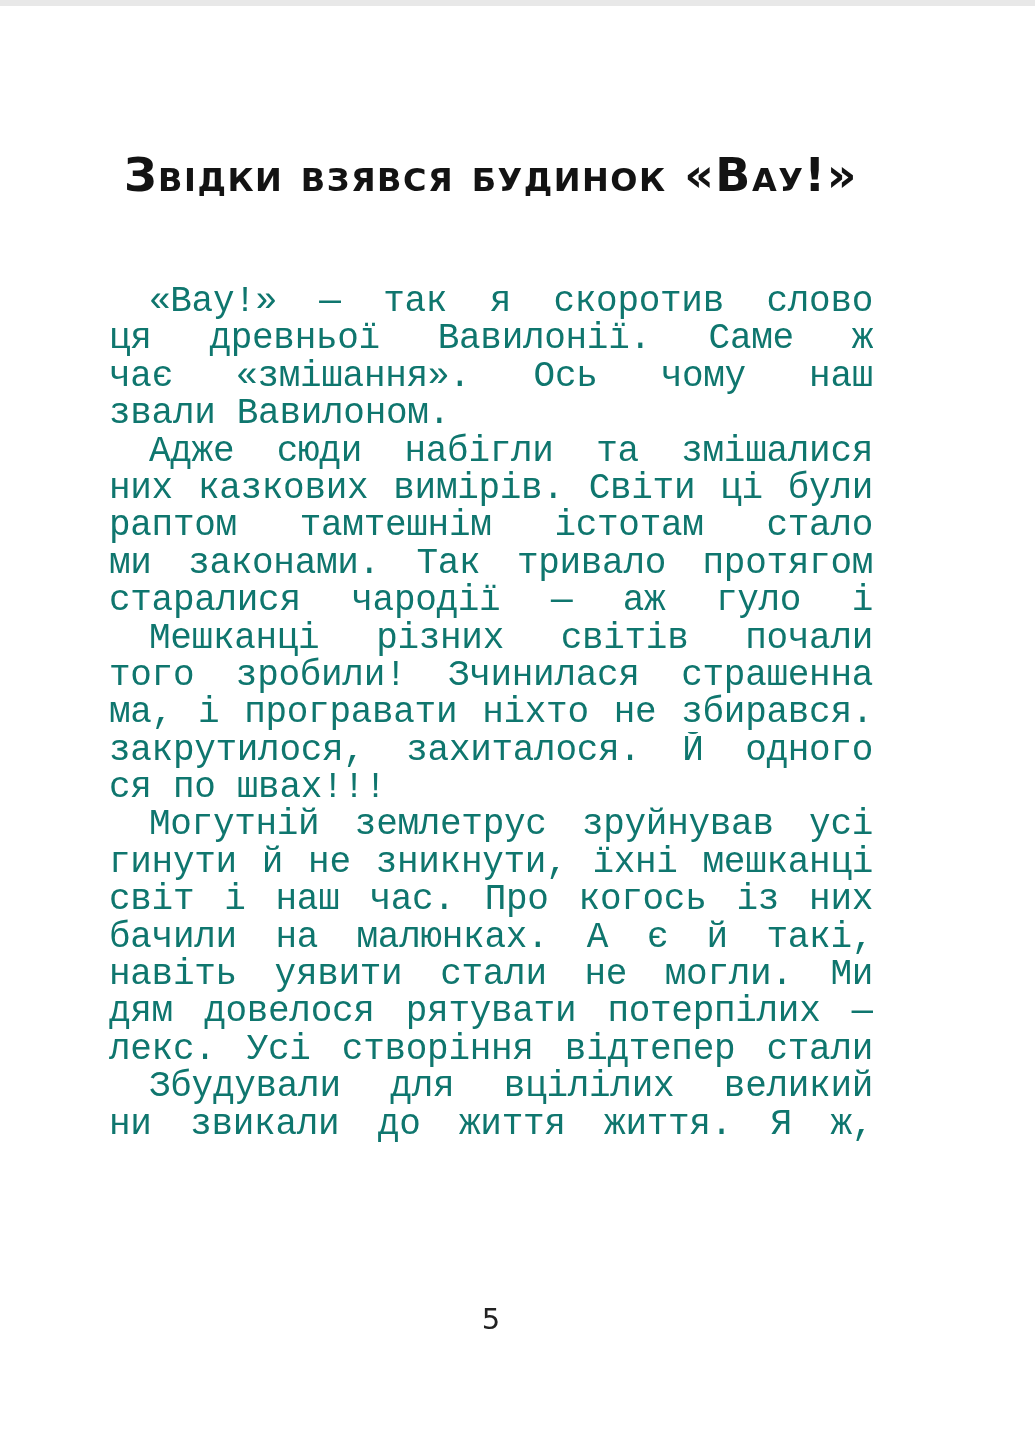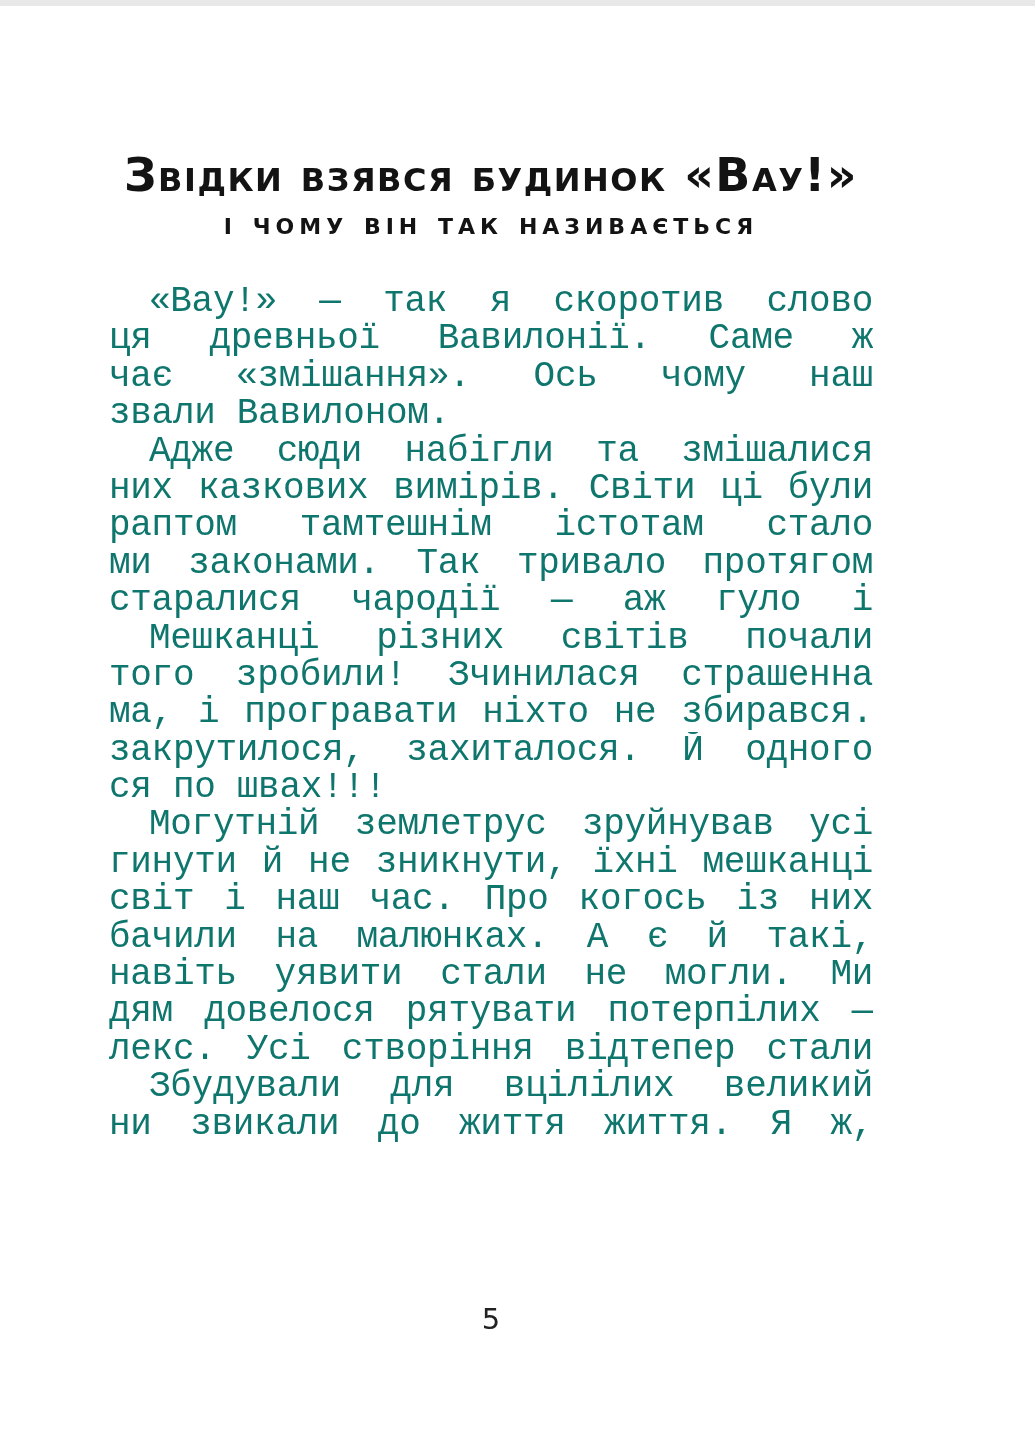--- a/index.html
+++ b/index.html
@@ -69,21 +69,20 @@
     color: #222222;
   }
 </style>
 </head>
 <body>
 
 <div class="book-page">
 
   <div class="chapter-title">
     <div class="title-line1">Звідки взявся будинок «Вау!»</div>
-    <div class="title-line2">і чому він так називається</div>
   </div>
 
   <div class="body-text">
 
   <div class="line first">«Вау!» — так я скоротив слово «Вавилон». Це столи-</div>
       <div class="line">ця древньої Вавилонії. Саме ж читали «вавилон» озна-</div>
       <div class="line">чає «змішання». Ось чому наш великий будинок на-</div>
       <div class="line plast">звали Вавилоном.</div>
       <div class="line first">Адже сюди набігли та змішалися химерні істоти з різ-</div>
       <div class="line">них казкових вимірів. Світи ці були влаштовані за свої-</div>

